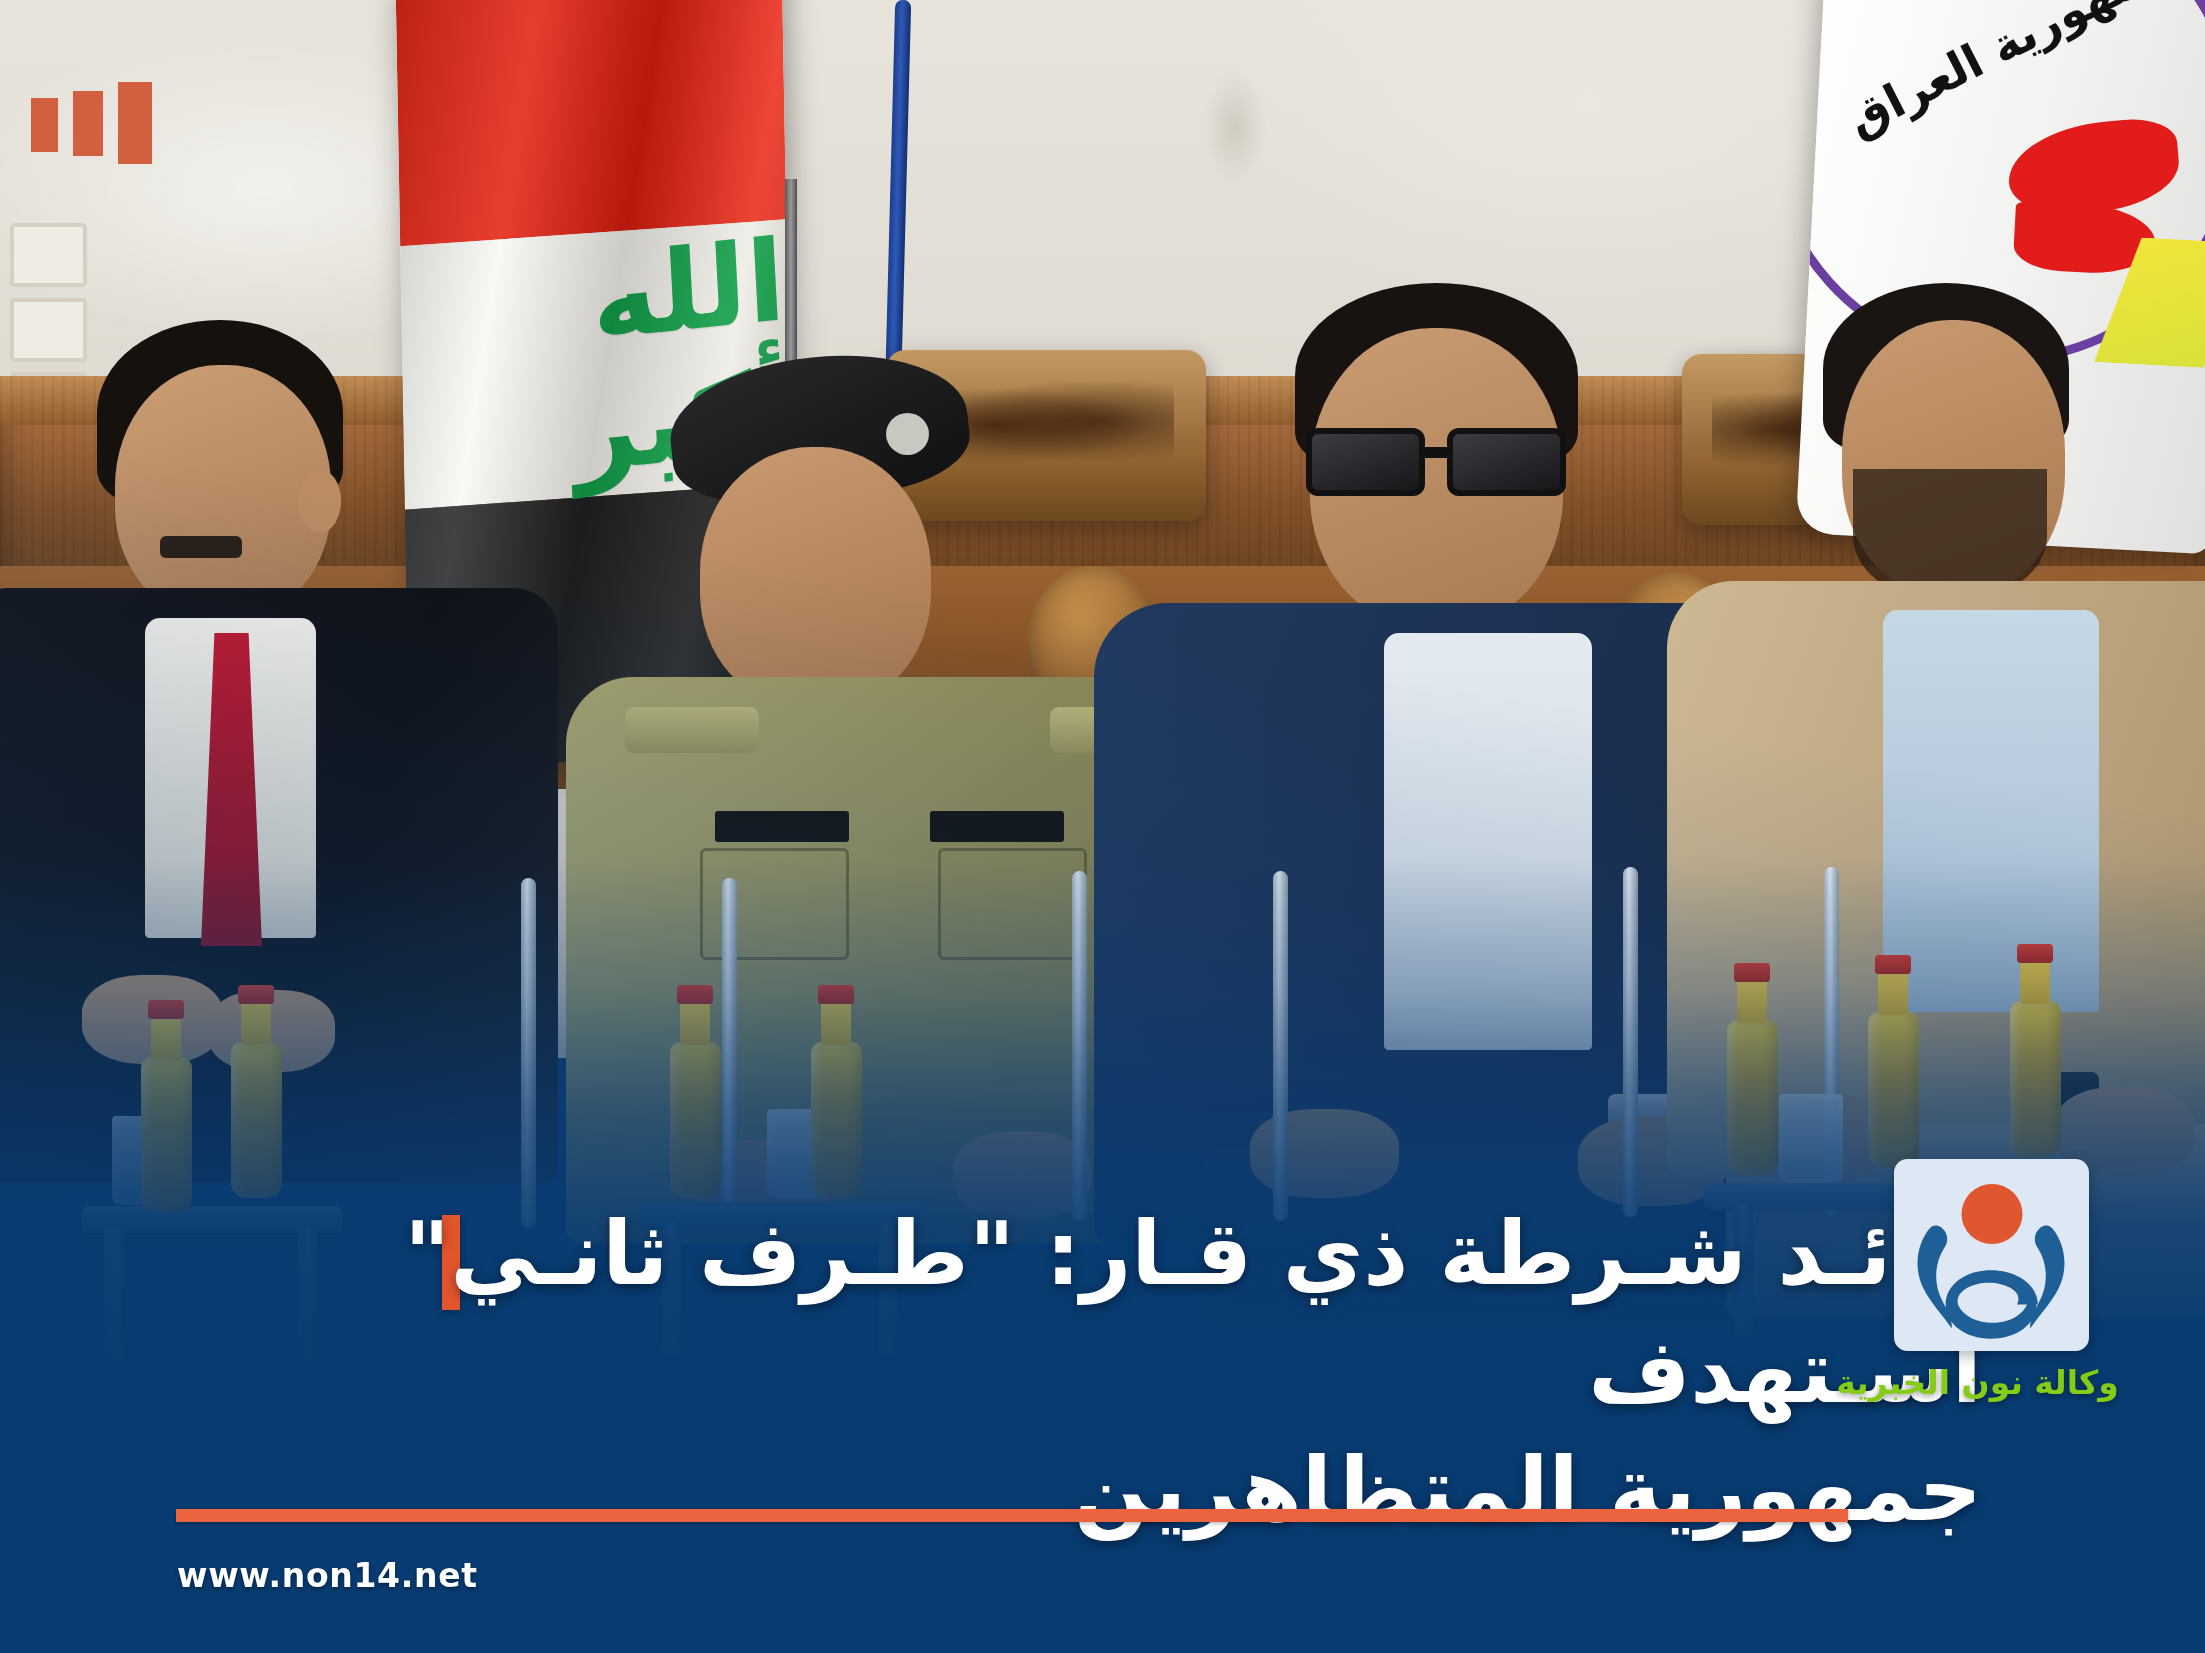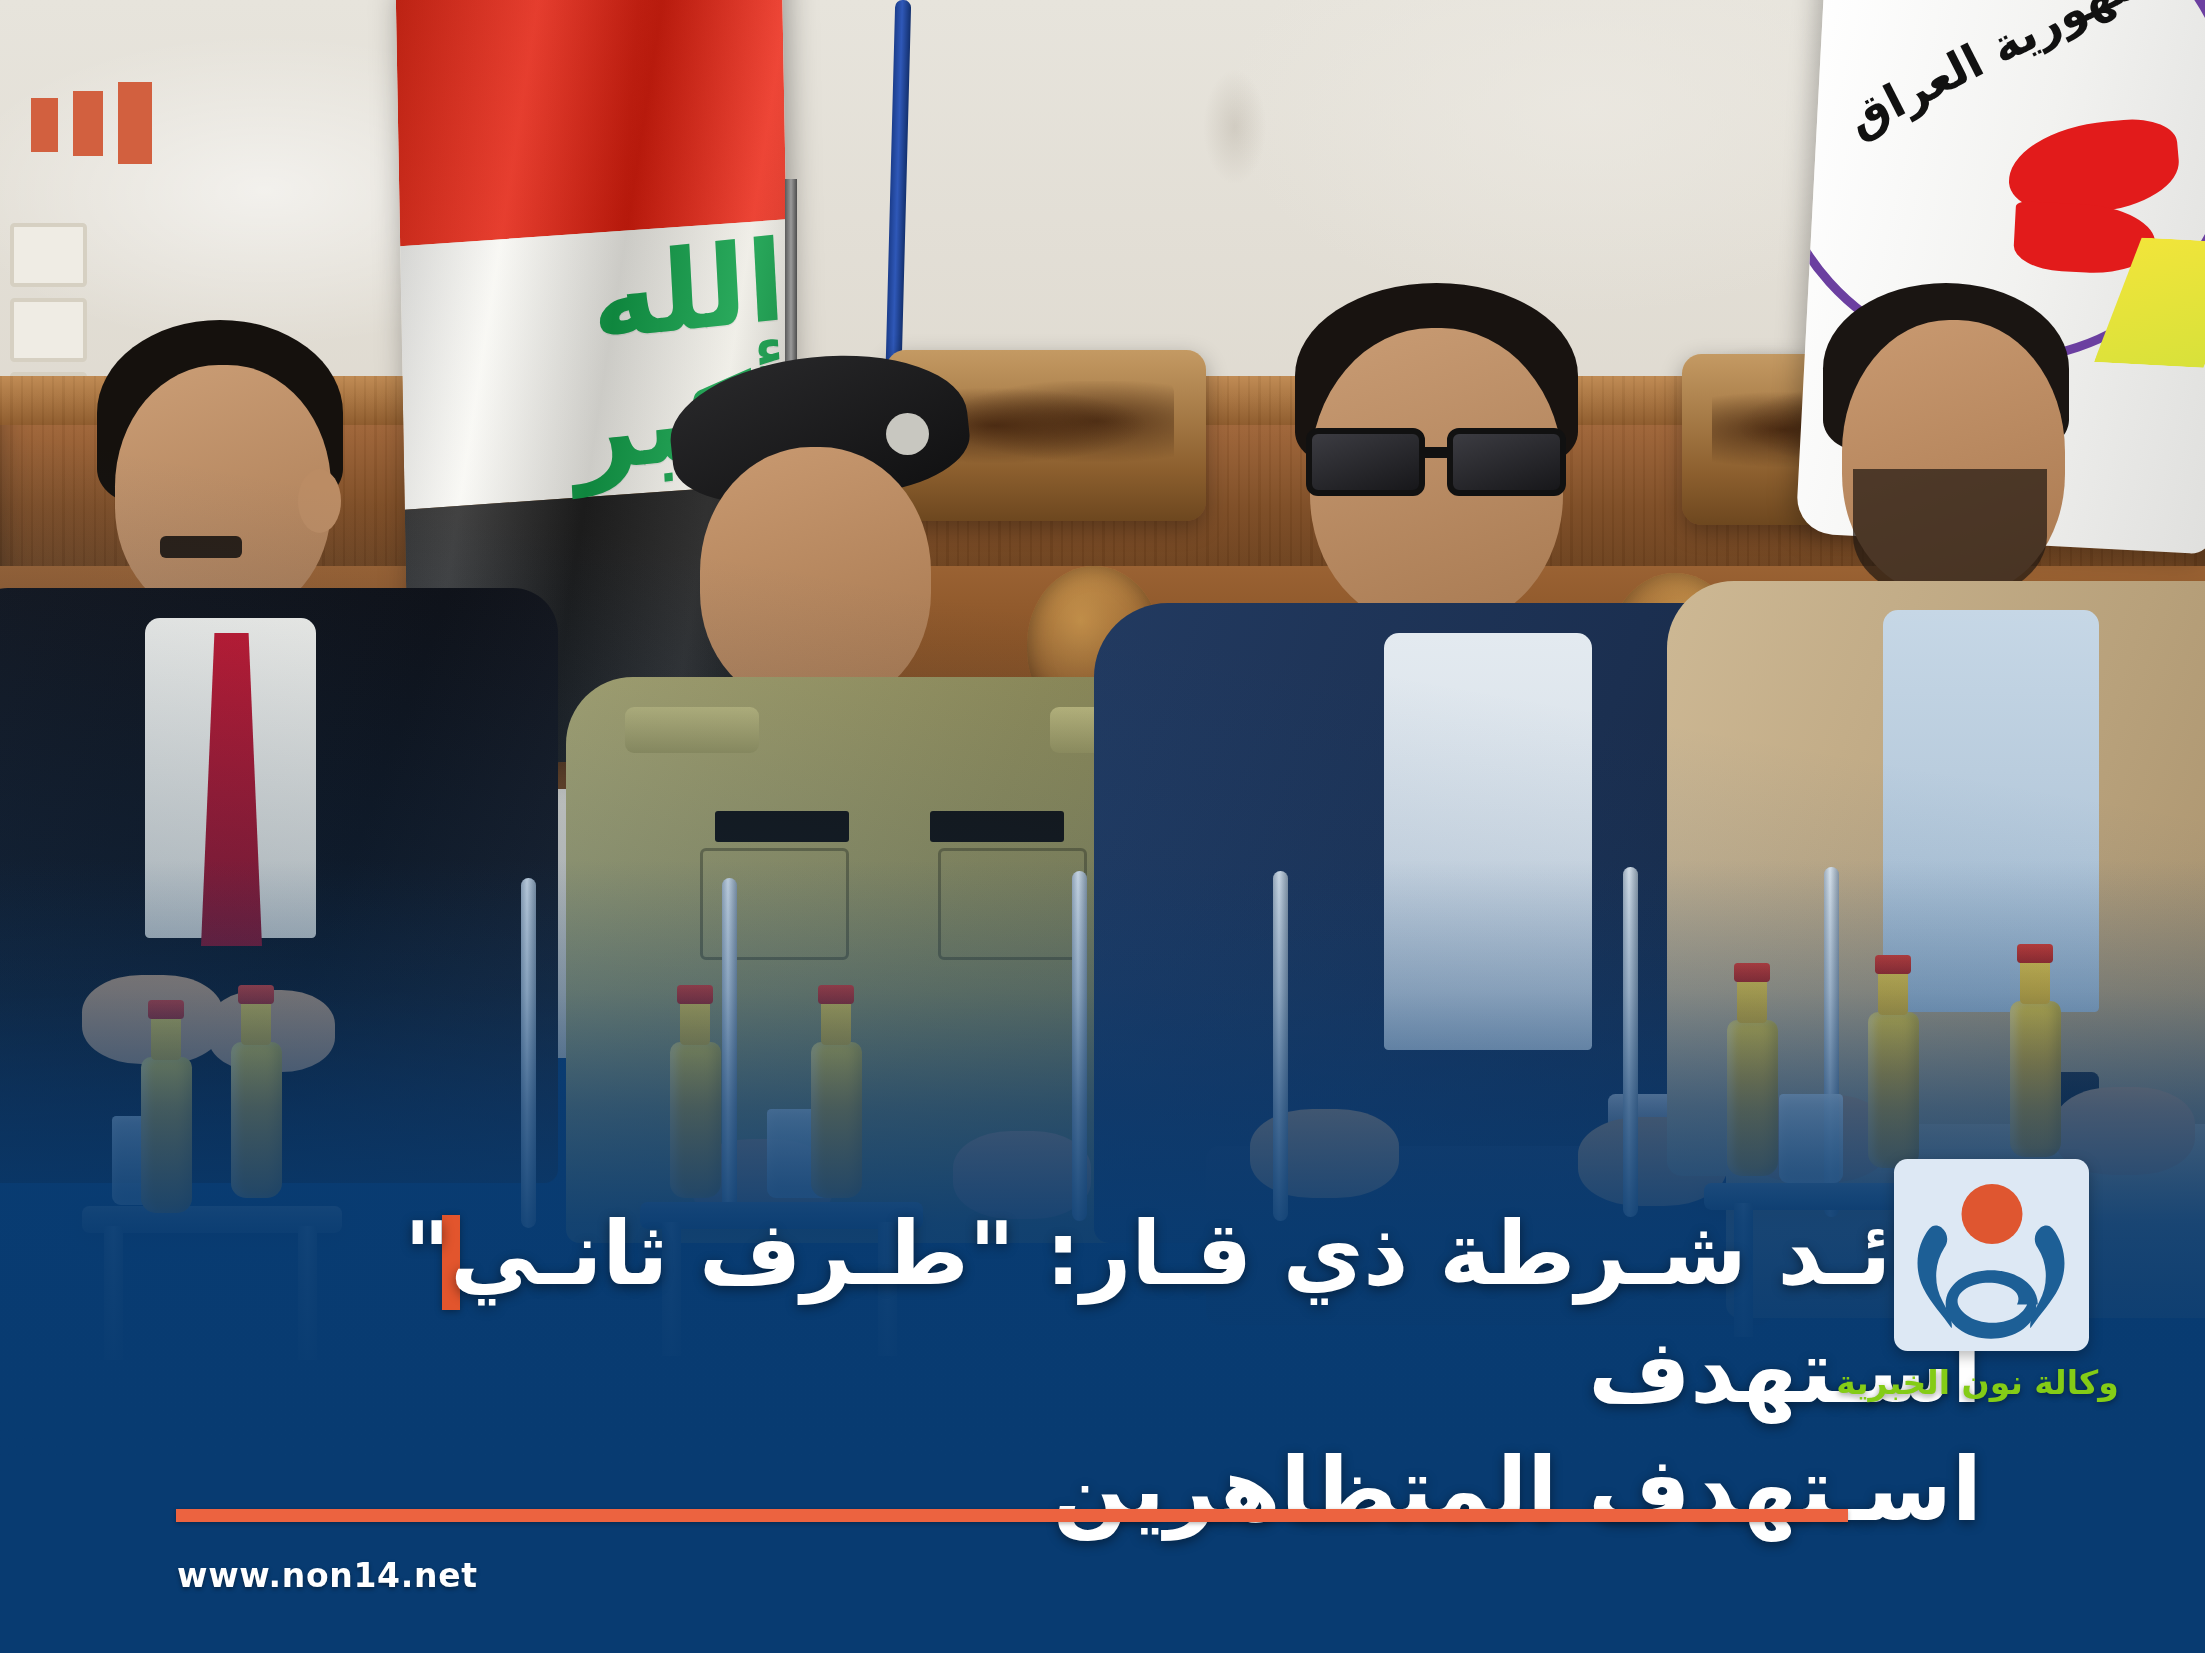--- a/index.html
+++ b/index.html
@@ -511,21 +511,21 @@
 
   <div class="topbars">
     <div class="bar b1"></div>
     <div class="bar b2"></div>
     <div class="bar b3"></div>
   </div>
 
   <div class="hl-accent"></div>
   <div class="headline">
     <span class="l1">قائـد شـرطة ذي قـار: "طـرف ثانـي" اسـتهدف</span>
-    <span class="l2">اسـتهدف المتظاهرين</span>
+    <span class="l2">جمهورية المتظاهرين</span>
   </div>
 
   <div class="rule"></div>
   <div class="url">www.non14.net</div>
 
   <div class="brand">
 
     <div class="logobox">
       <div class="dot"></div>
       <svg viewBox="0 0 226 158">

